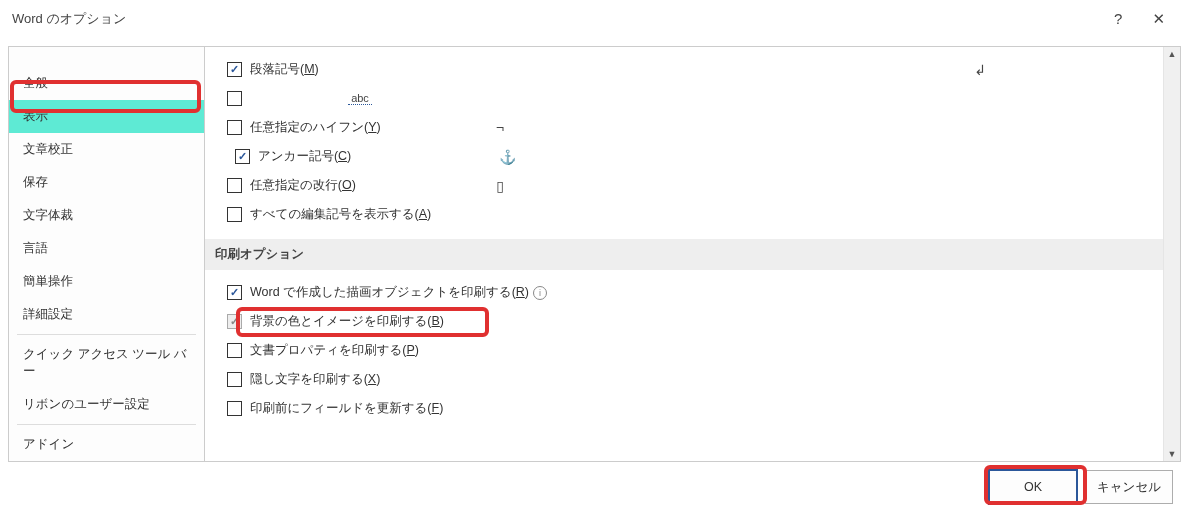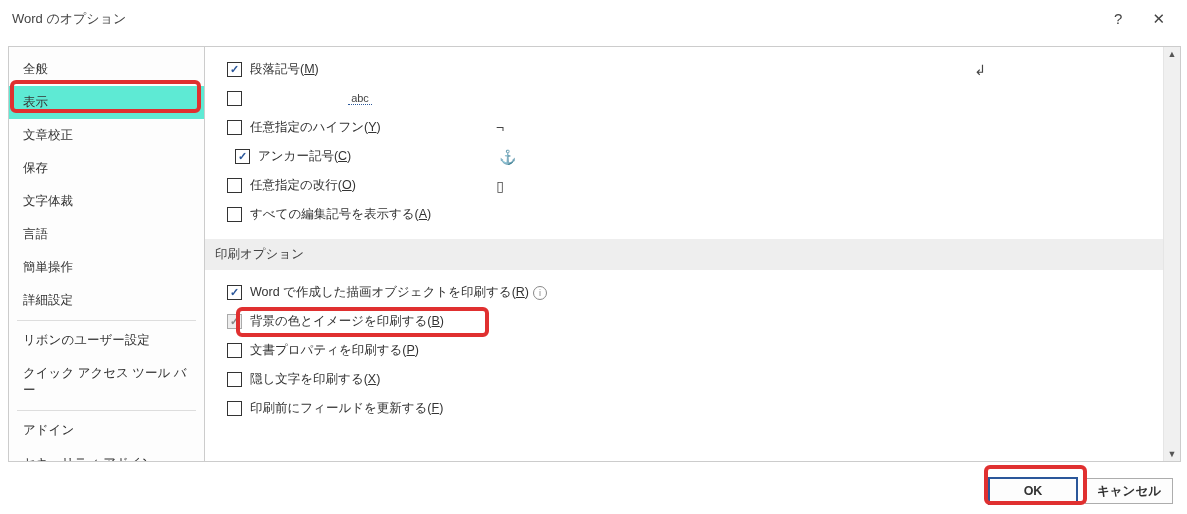--- a/index.html
+++ b/index.html
@@ -5,46 +5,46 @@
     * { margin: 0; padding: 0; box-sizing: border-box; font-family: 'Meiryo UI', 'Yu Gothic UI', sans-serif; }
     body { width: 1187px; height: 514px; background: #fff; overflow: hidden; }
 
     .titlebar { height: 38px; display: flex; align-items: center; padding: 0 12px; border-bottom: 1px solid transparent; }
     .title-text { font-size: 13px; color: #444; flex: 1; }
     .title-icons { display: flex; align-items: center; gap: 30px; margin-right: 10px; }
     .title-icons span { color: #444; font-size: 15px; }
 
     .content { display: flex; height: 424px; padding: 8px 6px 0 8px; }
 
-    .sidebar { width: 196px; border: 1px solid #ccc; border-right: none; background: #fdfdfd; padding-top: 6px; overflow: hidden; }
+    .sidebar { width: 196px; border: 1px solid #ccc; border-right: none; background: #fdfdfd; padding-top: 20px; overflow: hidden; }
     .side-item { padding: 8px 14px; font-size: 12.5px; color: #333; cursor: default; }
     .side-item.selected { background: #5eead4; }
     .side-sep { border-top: 1px solid #ddd; margin: 3px 8px; }
 
     .main { flex: 1; border: 1px solid #ccc; position: relative; display: flex; }
     .main-scroll { flex: 1; overflow: hidden; padding: 8px 10px 8px 22px; }
     .vscroll { width: 17px; background: #f0f0f0; border-left: 1px solid #e5e5e5; display: flex; flex-direction: column; justify-content: space-between; align-items: center; }
     .vscroll .arrow { font-size: 9px; color: #555; padding: 2px 0; }
 
     .opt-row { display: flex; align-items: center; height: 29px; }
     .chk { width: 15px; height: 15px; border: 1px solid #333; background: #fff; margin-right: 8px; display: inline-flex; align-items: center; justify-content: center; font-size: 11px; line-height: 1; }
     .chk.checked { color: #2b579a; }
     .chk.checked::after { content: "✓"; font-weight: bold; }
     .chk.disabled { background: #eee; border-color: #aaa; color: #888; }
     .opt-label { font-size: 12.5px; color: #333; }
     .opt-label .u { text-decoration: underline; }
     .opt-icon { width: 60px; text-align: center; font-size: 14px; color: #2b579a; }
     .opt-icon.mono { color: #444; }
 
-    .section-head { background: #eee; font-size: 12.5px; font-weight: normal; color: #444; padding: 7px 8px; margin: 10px 0 8px -22px; padding-left: 10px; width: calc(100% + 32px); }
+    .section-head { background: #eee; font-size: 12.5px; font-weight: bold; color: #444; padding: 7px 8px; margin: 10px 0 8px -22px; padding-left: 10px; width: calc(100% + 32px); }
 
     .info-icon { display:inline-block; width:14px; height:14px; border:1px solid #888; border-radius:50%; font-size:9px; color:#888; text-align:center; line-height:12px; margin-left:4px; }
 
     .footer { position: absolute; bottom: 10px; right: 14px; display: flex; gap: 8px; }
-    .btn { width: 88px; height: 26px; border: 1px solid #adadad; background: #fdfdfd; font-size: 12.5px; color: #333; font-weight: bold; }
+    .btn { width: 88px; height: 34px; border: 1px solid #adadad; background: #fdfdfd; font-size: 12.5px; color: #333; }
     .btn.primary { border: 1px solid #2b579a; outline: 1px solid #2b579a; }
 
     .red-box { position: absolute; border: 4px solid #e03030; border-radius: 6px; pointer-events: none; }
   </style>
 </head>
 <body>
 
 <div class="titlebar">
   <span class="title-text">Word のオプション</span>
   <div class="title-icons">
@@ -57,22 +57,22 @@
   <div class="sidebar">
     <div class="side-item">全般</div>
     <div class="side-item selected">表示</div>
     <div class="side-item">文章校正</div>
     <div class="side-item">保存</div>
     <div class="side-item">文字体裁</div>
     <div class="side-item">言語</div>
     <div class="side-item">簡単操作</div>
     <div class="side-item">詳細設定</div>
     <div class="side-sep"></div>
+    <div class="side-item">クイック アクセス ツール バー</div>
     <div class="side-item">リボンのユーザー設定</div>
-    <div class="side-item">クイック アクセス ツール バー</div>
     <div class="side-sep"></div>
     <div class="side-item">アドイン</div>
     <div class="side-item">セキュリティ アドイン</div>
   </div>
 
   <div class="main">
     <div class="main-scroll">
 
       <div id="top-opts">
           <div class="opt-row" style="position: relative; display: grid; grid-template-columns: 23px 220px 40px; align-items: center;">

